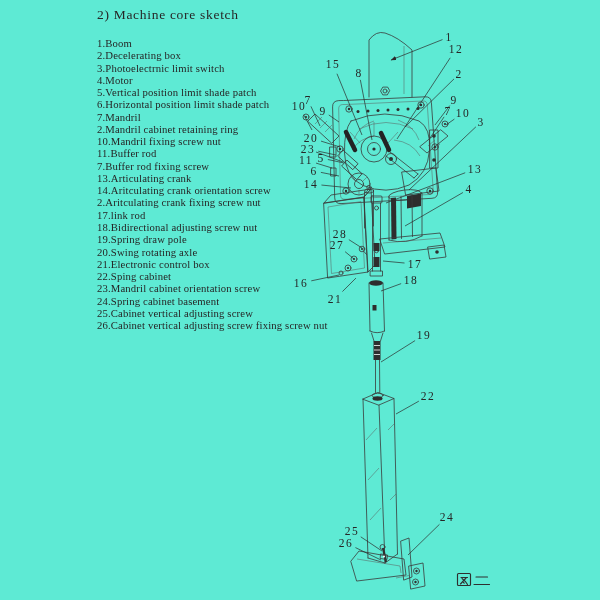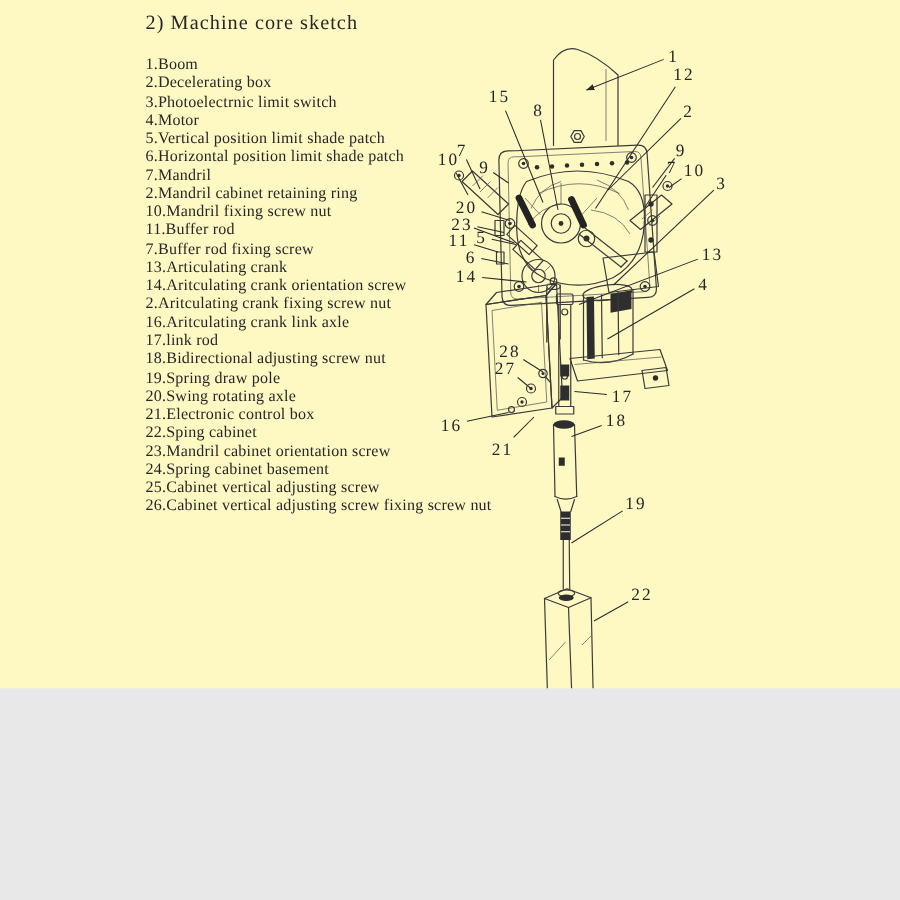--- a/index.html
+++ b/index.html
@@ -1,17 +1,17 @@
 <!DOCTYPE html>
 <html><head>
 <meta charset="utf-8">
 <style>
   html,body{margin:0;padding:0;background:#e8e8e8;}
   .page{
-    position:relative;width:600px;height:459px;background:#fef9c3;overflow:hidden;
+    position:relative;width:600px;height:600px;background:#5eead4;overflow:hidden;
     font-family:"Liberation Serif", serif;color:#262626;
   }
   .title{
     position:absolute;left:97px;top:7px;font-size:13.5px;letter-spacing:.7px;
     font-weight:normal;white-space:nowrap;
   }
   .parts{
     position:absolute;left:97px;top:37px;font-size:10.7px;line-height:12.27px;
     letter-spacing:.15px;
   }
@@ -45,21 +45,20 @@
       <div class="part-line">5.Vertical position limit shade patch</div>
       <div class="part-line">6.Horizontal position limit shade patch</div>
       <div class="part-line">7.Mandril</div>
       <div class="part-line">2.Mandril cabinet retaining ring</div>
       <div class="part-line">10.Mandril fixing screw nut</div>
       <div class="part-line">11.Buffer rod</div>
       <div class="part-line">7.Buffer rod fixing screw</div>
       <div class="part-line">13.Articulating crank</div>
       <div class="part-line">14.Aritculating crank orientation screw</div>
       <div class="part-line">2.Aritculating crank fixing screw nut</div>
-      <div class="part-line">16.Aritculating crank link axle</div>
       <div class="part-line">17.link rod</div>
       <div class="part-line">18.Bidirectional adjusting screw nut</div>
       <div class="part-line">19.Spring draw pole</div>
       <div class="part-line">20.Swing rotating axle</div>
       <div class="part-line">21.Electronic control box</div>
       <div class="part-line">22.Sping cabinet</div>
       <div class="part-line">23.Mandril cabinet orientation screw</div>
       <div class="part-line">24.Spring cabinet basement</div>
       <div class="part-line">25.Cabinet vertical adjusting screw</div>
       <div class="part-line">26.Cabinet vertical adjusting screw fixing screw nut</div>

